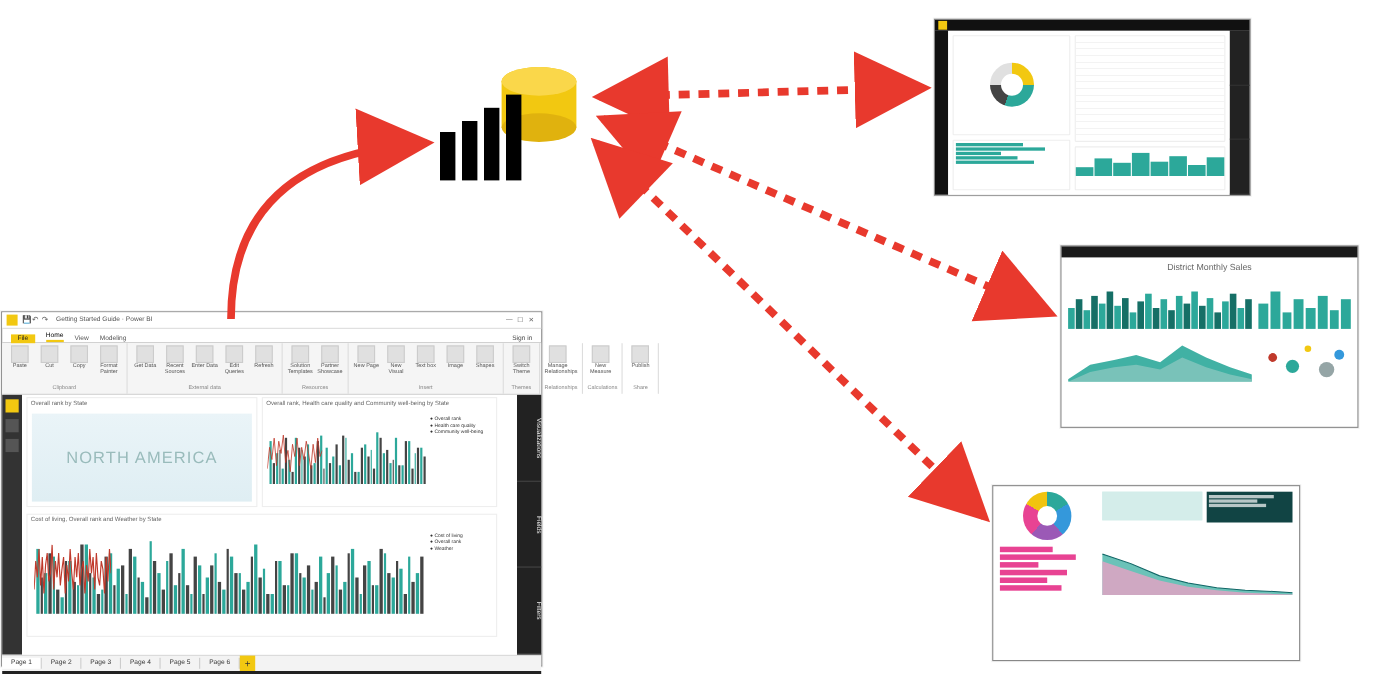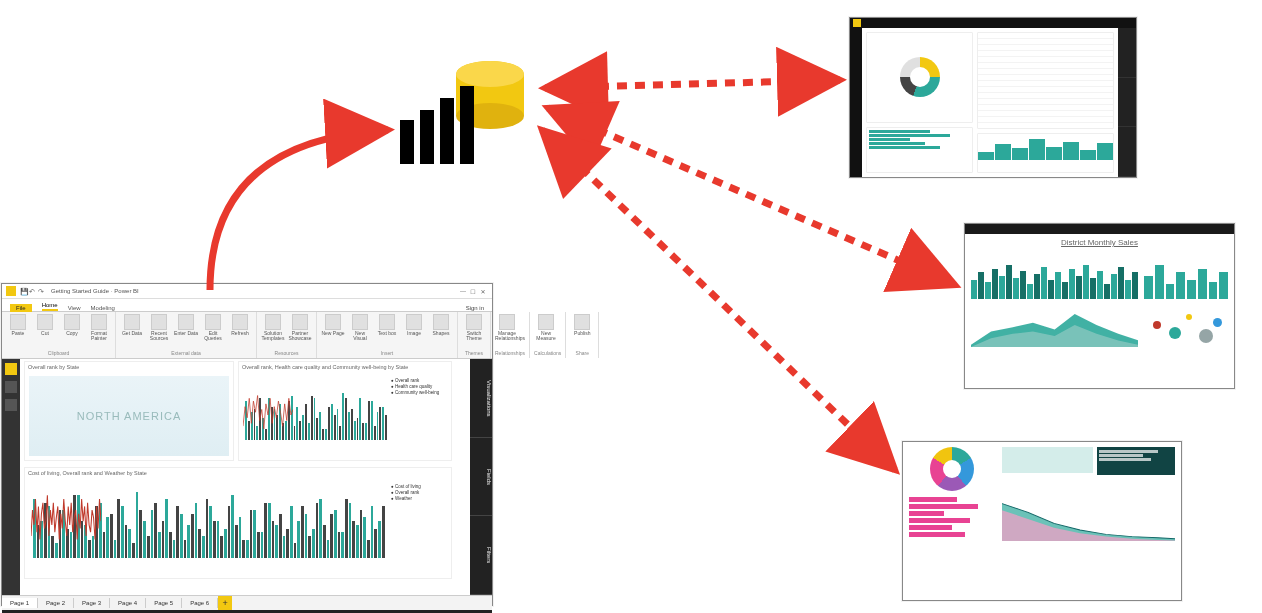--- a/index.html
+++ b/index.html
@@ -52,21 +52,21 @@
   .svc1 .col { display:flex; flex-direction:column; gap:4px; }
   .svc1 .rpane { width:18px; background:#222; display:flex; flex-direction:column; }
   .svc1 .rpane div { flex:1; border-bottom:1px solid #333; }
   .svc1 .cell { background:#fff; border:1px solid #eee; border-radius:1px; }
 
   .svc2 { left:964px; top:223px; width:271px; height:166px; }
   .svc3 { left:902px; top:441px; width:280px; height:160px; }
 
   .mini-report { background:#fff; border:1px solid #888; box-sizing:border-box; padding:5px 6px; font-size:6px; color:#555; }
   .mini-report.dark { padding:0; }
-  .mini-report .title { font-size:8px; color:#666; text-align:center; margin-bottom:14px;text-decoration:underline; }
+  .mini-report .title { font-size:8px; color:#666; text-align:center; margin-bottom:14px; }
   .bars { display:flex; align-items:flex-end; height:38px; gap:1px; width:100%; }
   .bars span { background:#2CA89A; display:inline-block; width:100%; }
   .area { position:relative; height:44px; }
   .area svg { width:100%; height:100%; }
 
   .donut { width:40px; height:40px; border-radius:50%; background:conic-gradient(#f2c811 0 90deg,#2ca89a 90deg 200deg,#444 200deg 270deg,#e0e0e0 270deg 360deg); position:relative; }
   .donut::after { content:""; position:absolute; inset:10px; background:#fff; border-radius:50%; }
 
   
   .mini-bars { display:flex; align-items:flex-end; height:50px; gap:1px; padding:0 2px; }
@@ -262,21 +262,21 @@
       <div class="viewbar">
         <span class="sel"></span>
         <span></span>
         <span></span>
       </div>
       <div class="canvas">
 
         <div class="visual" style="left:4px; top:2px; width:210px; height:100px;">
           <div class="vtitle">Overall rank by State</div>
           <div style="position:absolute; inset:14px 4px 4px 4px; background:linear-gradient(#eaf4f8,#dfeef3); display:flex; align-items:center; justify-content:center;">
-            <span style="font-size:11px; color:#9bb; letter-spacing:1px;">NORTH AMERICA</span>
+            <span style="font-size:15px; color:#9bb; letter-spacing:1px;">NORTH AMERICA</span>
           </div>
         </div>
 
         <div class="visual" style="left:218px; top:2px; width:214px; height:100px;">
           <div class="vtitle">Overall rank, Health care quality and Community well-being by State</div>
           <div id="chart1" class="mini-bars" style="position:absolute; left:4px; right:62px; top:28px;">
               <span class="a" style="height: 77.7778%;"></span>
               <span class="b" style="height: 38.8889%;"></span>
               <span class="a" style="height: 55.5556%;"></span>
               <span class="b" style="height: 61.1111%;"></span>

